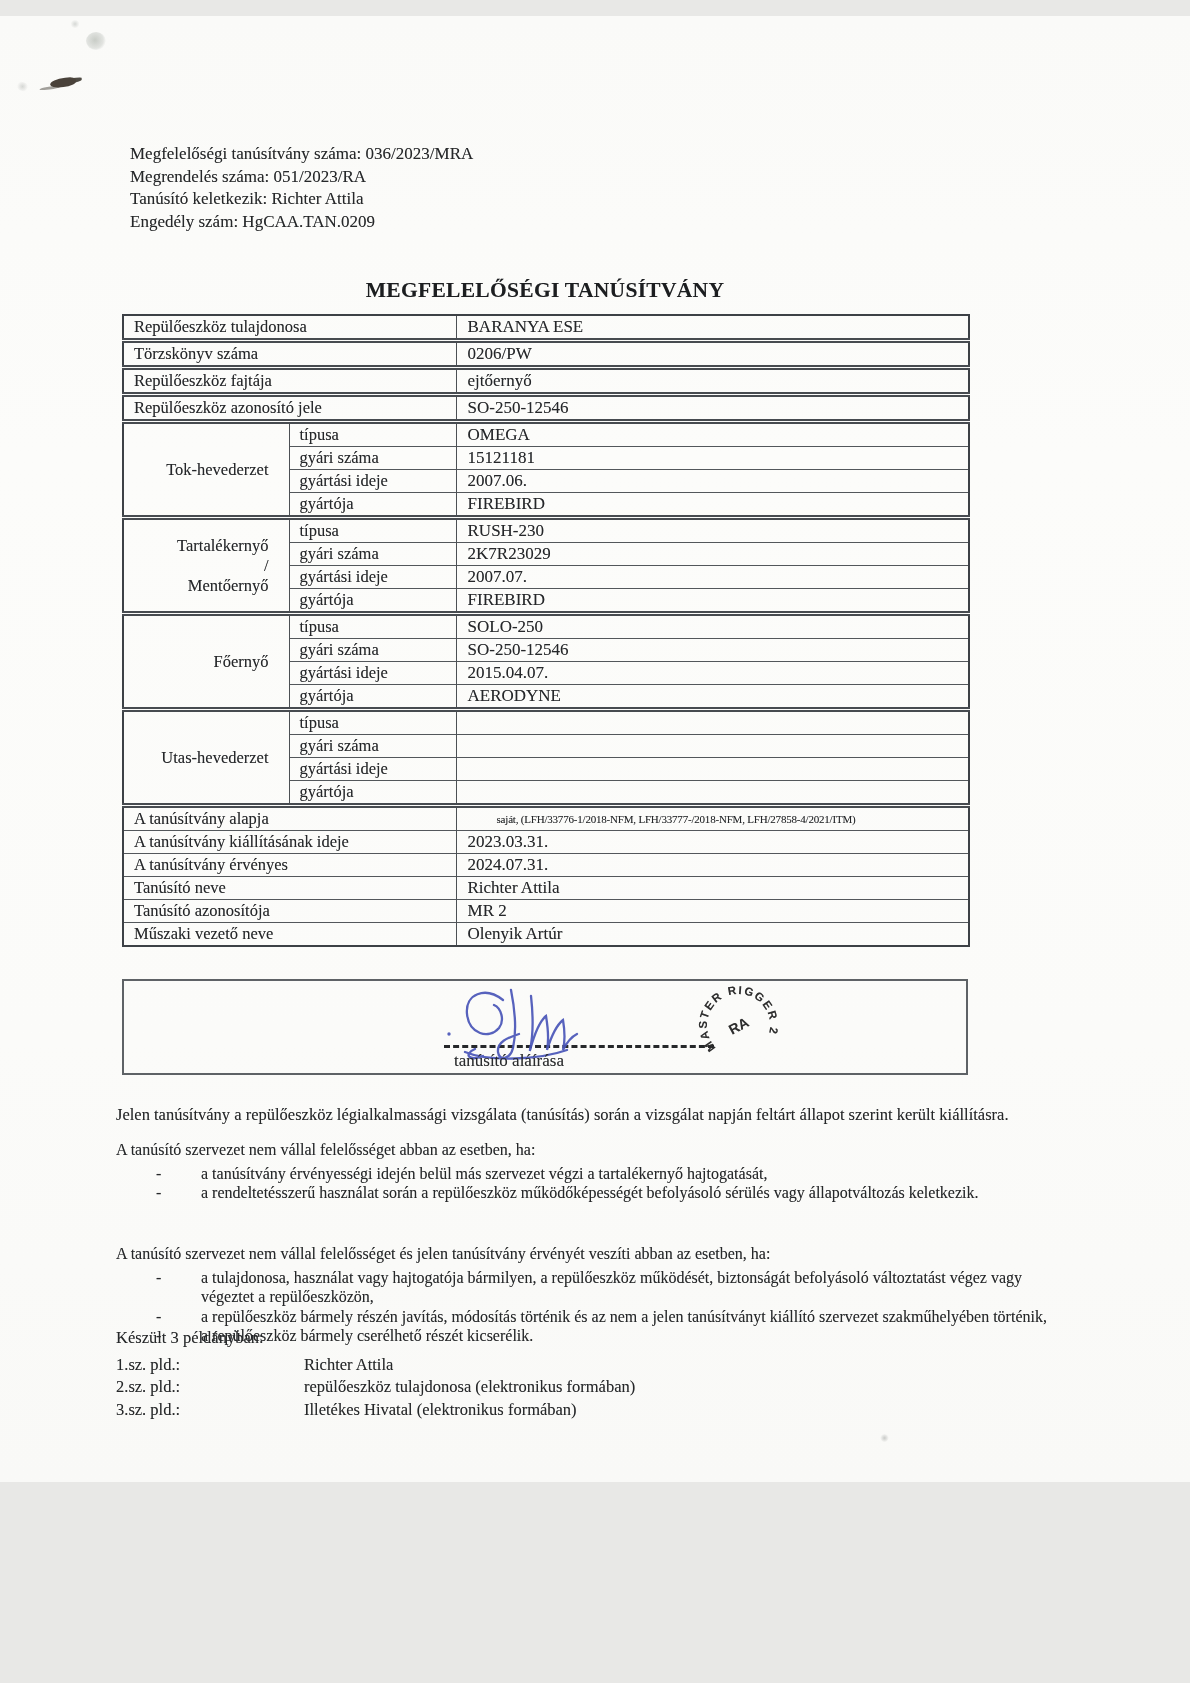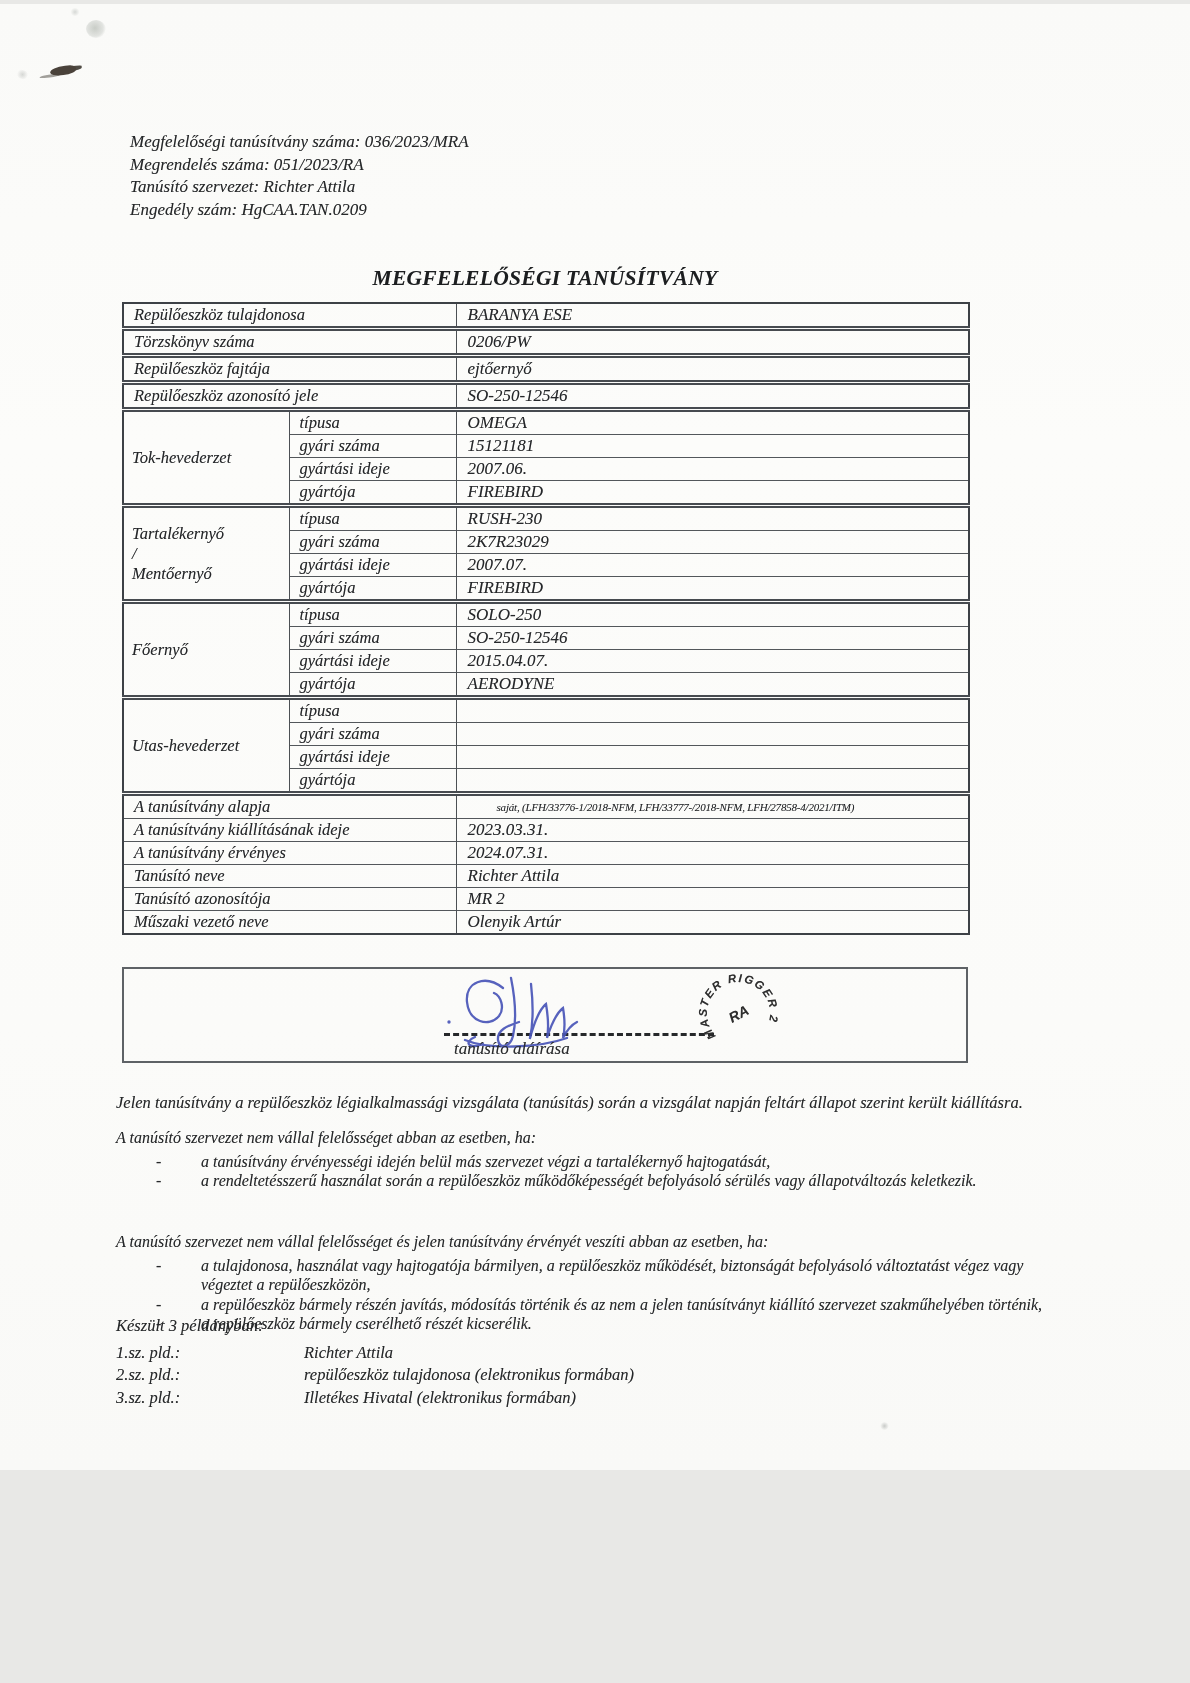--- a/index.html
+++ b/index.html
@@ -1,22 +1,21 @@
 <!DOCTYPE html>
 <html><head>
 <meta charset="utf-8">
 <style>
   * { margin:0; padding:0; box-sizing:border-box; }
   html,body { background:#e8e8e6; }
   .page {
-    position:relative; width:1190px; height:1466px; margin:4px auto;
+    position:relative; width:1190px; height:1466px; margin:16px auto;
     background:linear-gradient(180deg,#fafaf8 0%, #fcfcfa 30%, #fbfbf9 70%, #f9f9f7 100%);
     font-family:"Liberation Serif", serif; color:#26282a; overflow:hidden;
     text-shadow:0 0 0.5px rgba(45,45,45,0.35);
-    font-style:italic;
   }
 
   
   .smudge { position:absolute; pointer-events:none; }
   .smudge-scribble { left:50px; top:62px; width:26px; height:9px; background:#4a423a;
     border-radius:60% 30% 50% 40%; transform:rotate(-6deg);
     box-shadow:-14px 4px 0 -3px rgba(90,85,78,0.55), 8px -1px 0 -2px rgba(60,55,48,0.9); }
   .smudge-ring { left:86px; top:16px; width:20px; height:18px; border-radius:50%;
     background:radial-gradient(circle at 45% 45%, rgba(120,130,118,0.38) 0%, rgba(140,148,140,0.22) 55%, transparent 75%); }
   .smudge-speck-a { left:70px; top:4px; width:10px; height:8px; border-radius:50%;
@@ -32,21 +31,21 @@
     font-size:21.5px; font-weight:bold; letter-spacing:0.3px; color:#1c1e20; }
 
   table.cert-table { position:absolute; left:122px; top:298px; width:846px;
     border-collapse:collapse; table-layout:fixed; font-size:16.5px; color:#25272a;
     border:2.5px solid #3d4146; }
   .cert-table td { height:22px; padding:1px 8px 1px 10px; vertical-align:middle;
     white-space:nowrap; overflow:hidden; }
   .cert-table td.val { font-size:17px; padding-left:11px; }
   .cert-table td.val.small { font-size:11px; letter-spacing:-0.2px;padding-left:40px; }
   .cert-table td.lbl { border-right:1.6px solid #4c5054; }
-  .cert-table td.glbl { border-right:1.6px solid #4c5054; text-align:left; padding:0 8px; }
+  .cert-table td.glbl { border-right:1.6px solid #4c5054; text-align:right; padding:0 20px; }
   .cert-table td.glbl div { line-height:20px; }
   .cert-table td.slbl { border-right:1.6px solid #4c5054; }
   .cert-table tr.sep-d > td { border-top:5px double #474b50; }
   .cert-table tr.sep-s > td { border-top:1.6px solid #53575b; }
 
   .sig-box { position:absolute; left:122px; top:963px; width:846px; height:96px;
     border:2px solid #5e6266; background:transparent; }
   .sig-line { position:absolute; left:320px; top:64px; width:270px; height:0;
     border-top:3px dashed #26282a; }
   .sig-caption { position:absolute; left:330px; top:70px; width:260px; text-align:left;
@@ -76,21 +75,21 @@
 
   <div class="smudge smudge-scribble"></div>
   <div class="smudge smudge-ring"></div>
   <div class="smudge smudge-speck-a"></div>
   <div class="smudge smudge-speck-b"></div>
   <div class="smudge smudge-dot-bottom"></div>
 
   <div class="header-block">
     <div>Megfelelőségi tanúsítvány száma: 036/2023/MRA</div>
     <div>Megrendelés száma: 051/2023/RA</div>
-    <div>Tanúsító szervezet: Richter Attila</div>
+    <div>Tanúsító keletkezik: Richter Attila</div>
     <div>Engedély szám: HgCAA.TAN.0209</div>
   </div>
 
   <div class="doc-title">MEGFELELŐSÉGI TANÚSÍTVÁNY</div>
 
   <table class="cert-table">
     <colgroup>
         <col style="width:166px">
         <col style="width:167px">
         <col style="width:513px">

